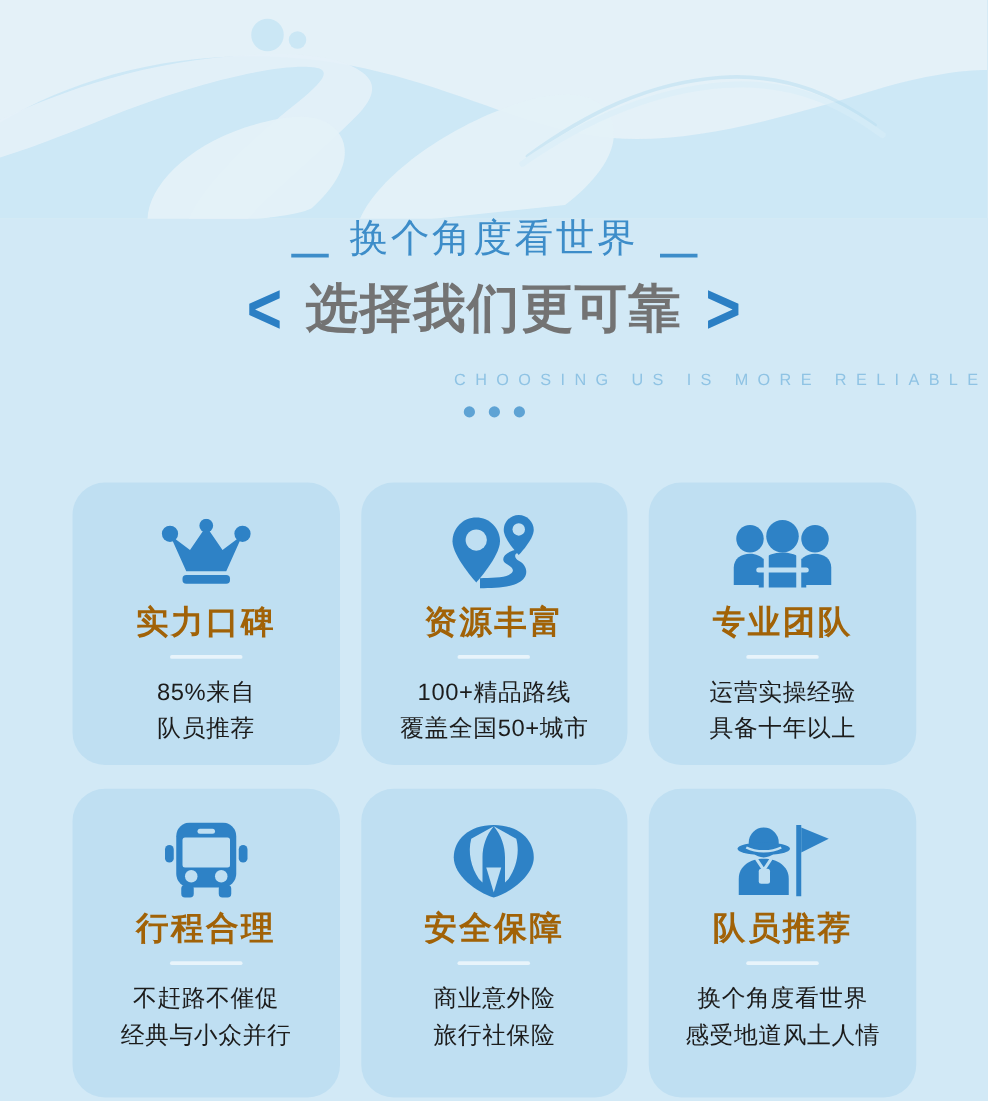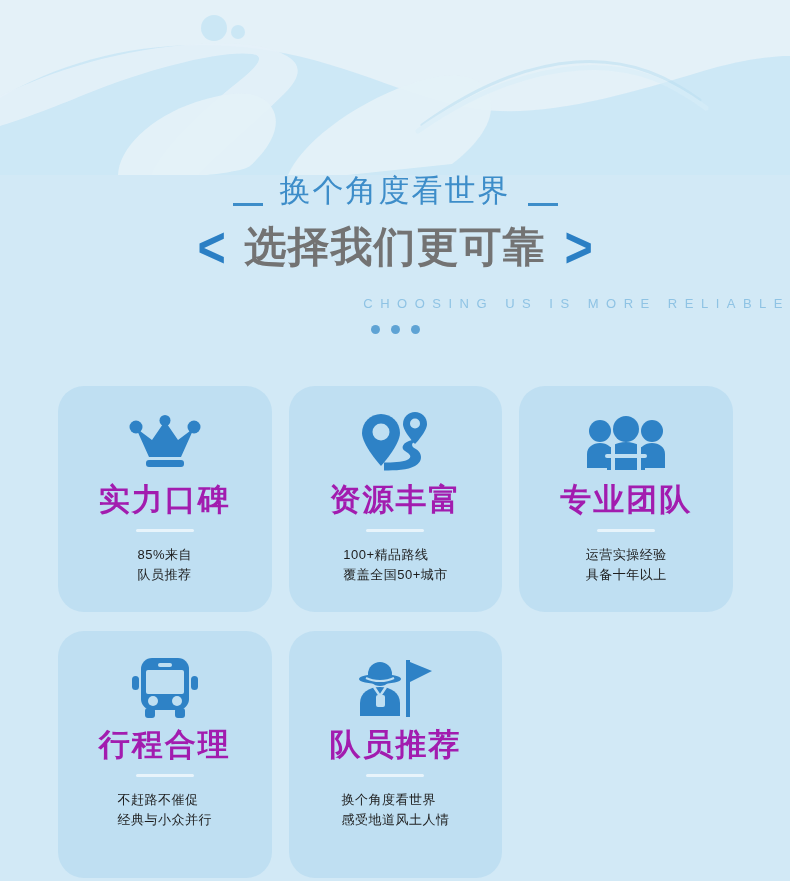--- a/index.html
+++ b/index.html
@@ -125,39 +125,40 @@
     box-sizing: border-box;
   }
   .card-icon {
     height: 72px;
     display: flex;
     align-items: center;
     justify-content: center;
   }
   .card-icon svg { display: block; }
   .card-title {
-    font-size: 31px;
+    font-size: 26px;
     font-weight: bold;
-    color: #a21caf;
+    color: #a16207;
     letter-spacing: 2px;
     line-height: 1;
     margin-top: 4px;
   }
   .card-divider {
     width: 58px;
     height: 3px;
     background: #e8f4fb;
     margin-top: 14px;
     border-radius: 2px;
   }
   .card-desc {
     margin-top: 13px;
-    font-size: 13px;
+    font-size: 19px;
     color: #1c1c1c;
     line-height: 1.55;
+    text-align: center;
     letter-spacing: 0.5px;
   }
   .card-desc div { white-space: nowrap; }
 </style>
 </head>
 <body>
 
 <div id="wave-decoration">
   <svg width="790" height="175" viewBox="0 0 790 175" xmlns="http://www.w3.org/2000/svg">
     <rect x="0" y="0" width="790" height="175" fill="#e4f1f8"></rect>
@@ -280,20 +281,36 @@
       </svg>
     </div>
     <div class="card-title">行程合理</div>
     <div class="card-divider"></div>
     <div class="card-desc">
       <div>不赶路不催促</div>
       <div>经典与小众并行</div>
     </div>
   </div>
 
+  <div class="feature-card">
+    <div class="card-icon">
+      <svg width="68" height="62" viewBox="0 0 68 62" xmlns="http://www.w3.org/2000/svg">
+        <path d="M34,2 C14,2 2,14 2,28 C2,42 20,56 34,60 C48,56 66,42 66,28 C66,14 54,2 34,2 Z" fill="#2e82c6"></path>
+        <path d="M34,3 C28,10 25,19 25,28 L25,48 L22,45 C16,36 13,24 16,13 Z" fill="#bfdff2"></path>
+        <path d="M34,3 C40,10 43,19 43,28 L43,48 L46,45 C52,36 55,24 52,13 Z" fill="#bfdff2"></path>
+        <path d="M28,36 L40,36 L34,56 Z" fill="#bfdff2"></path>
+      </svg>
+    </div>
+    <div class="card-title">安全保障</div>
+    <div class="card-divider"></div>
+    <div class="card-desc">
+      <div>商业意外险</div>
+      <div>旅行社保险</div>
+    </div>
+  </div>
 
   <div class="feature-card">
     <div class="card-icon">
       <svg width="78" height="62" viewBox="0 0 78 62" xmlns="http://www.w3.org/2000/svg">
         <circle cx="24" cy="16" r="12" fill="#2e82c6"></circle>
         <ellipse cx="24" cy="21" rx="21" ry="5" fill="#2e82c6"></ellipse>
         <path d="M10,20 C10,20 16,23 24,23 C32,23 38,20 38,20" fill="none" stroke="#bfdff2" stroke-width="2"></path>
         <path d="M4,58 L4,45 C4,35 13,29 24,29 C35,29 44,35 44,45 L44,58 Z" fill="#2e82c6"></path>
         <path d="M18,29 L24,38 L30,29" fill="none" stroke="#bfdff2" stroke-width="2.5"></path>
         <rect x="20" y="37" width="9" height="12" rx="2" fill="#bfdff2"></rect>

